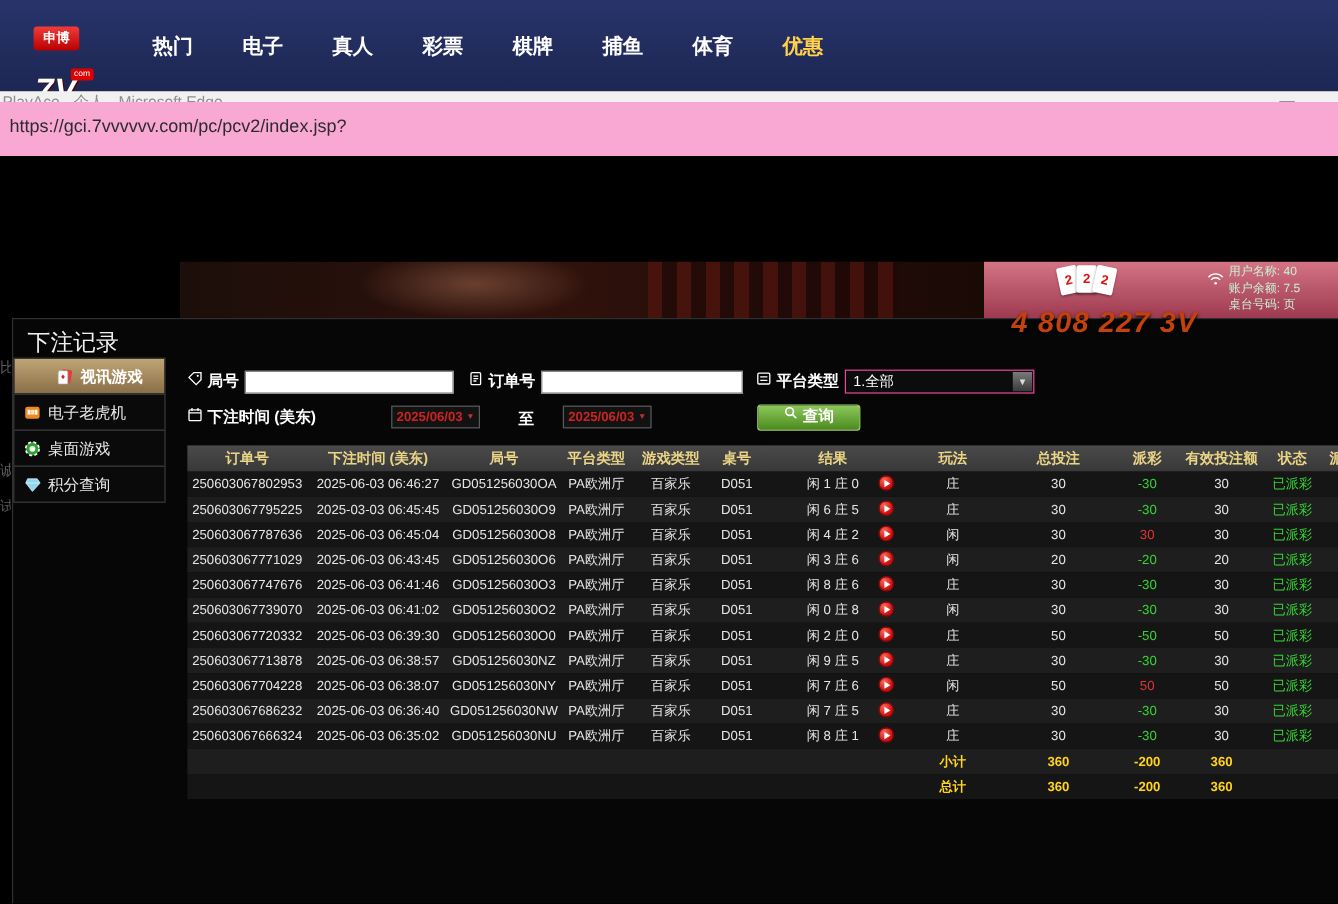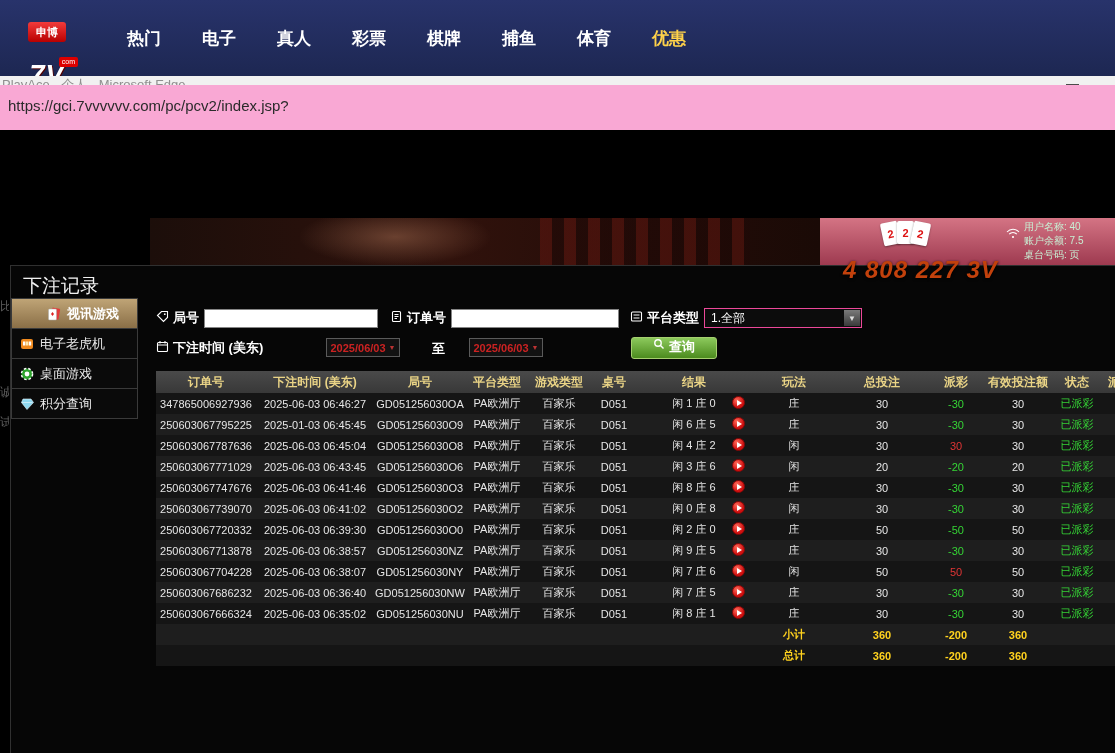--- a/index.html
+++ b/index.html
@@ -306,40 +306,40 @@
               <div class="hcell c6">结果</div>
               <div class="hcell c7">玩法</div>
               <div class="hcell c8">总投注</div>
               <div class="hcell c9">派彩</div>
               <div class="hcell c10">有效投注额</div>
               <div class="hcell c11">状态</div>
               <div class="hcell c12 cell-paytime">派彩时间</div>
             </div>
           <div id="tbl-body">
               <div class="trow r0">
-                <div class="cell c0">347865006927936</div>
+                <div class="cell c0">250603067802953</div>
                 <div class="cell c1">2025-06-03 06:46:27</div>
                 <div class="cell c2">GD051256030OA</div>
                 <div class="cell c3">PA欧洲厅</div>
                 <div class="cell c4">百家乐</div>
                 <div class="cell c5">D051</div>
                 <div class="cell c6 cell-result">
                   <span>闲 1 庄 0</span>
                   <span class="play-btn"></span>
                 </div>
                 <div class="cell c7">庄</div>
                 <div class="cell c8">30</div>
                 <div class="cell c9 neg">-30</div>
                 <div class="cell c10">30</div>
                 <div class="cell c11 ok">已派彩</div>
                 <div class="cell c12"></div>
               </div>
               <div class="trow r1">
                 <div class="cell c0">250603067795225</div>
-                <div class="cell c1">2025-01-03 06:45:45</div>
+                <div class="cell c1">2025-03-03 06:45:45</div>
                 <div class="cell c2">GD051256030O9</div>
                 <div class="cell c3">PA欧洲厅</div>
                 <div class="cell c4">百家乐</div>
                 <div class="cell c5">D051</div>
                 <div class="cell c6 cell-result">
                   <span>闲 6 庄 5</span>
                   <span class="play-btn"></span>
                 </div>
                 <div class="cell c7">庄</div>
                 <div class="cell c8">30</div>

